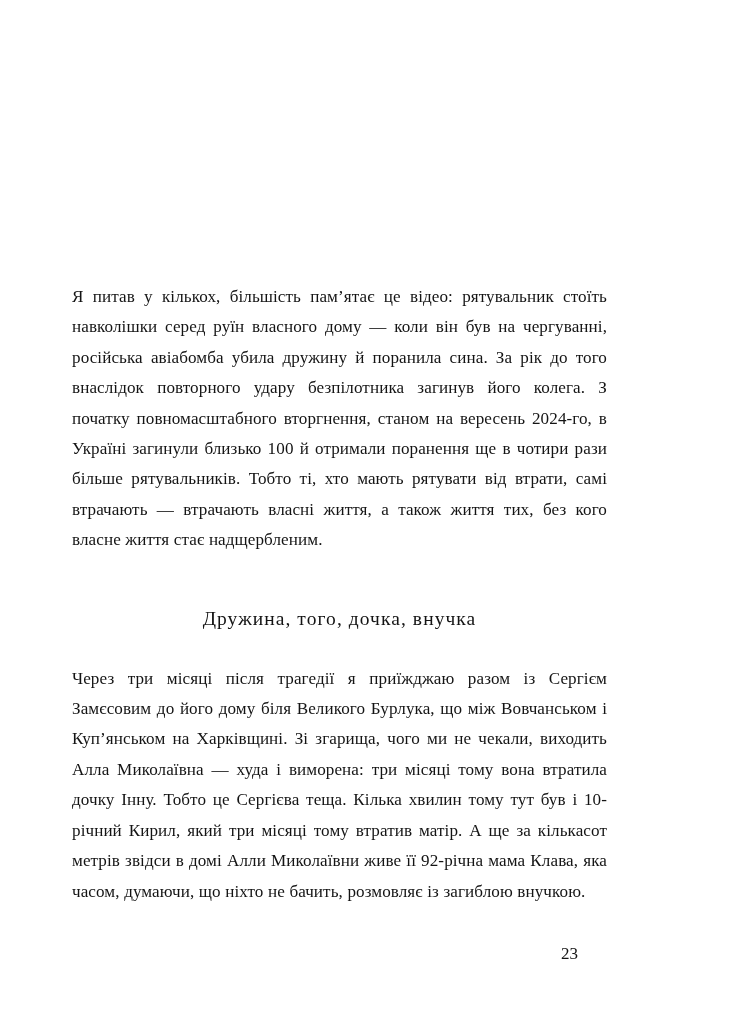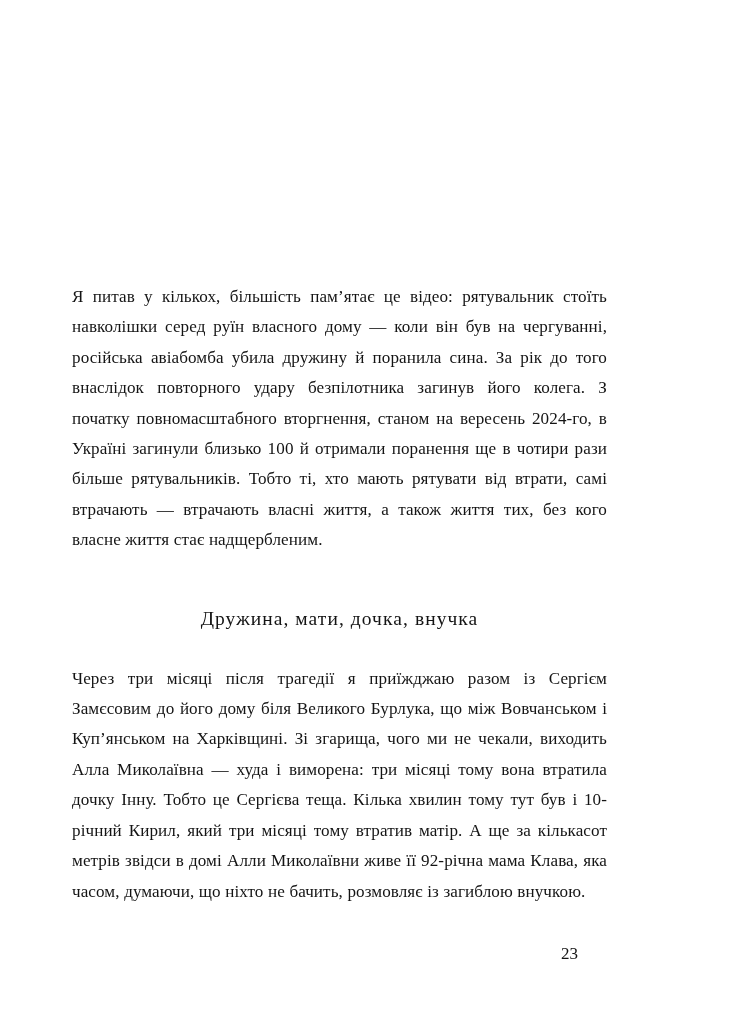--- a/index.html
+++ b/index.html
@@ -67,21 +67,21 @@
 <body>
 
 <div class="page">
 
   <div class="content">
 
     <p class="body-para">Я питав у кількох, більшість пам’ятає це відео: рятувальник стоїть навколішки серед руїн власного дому — коли він був на чергуванні, російська авіабомба убила дружину й поранила сина. За рік до того внаслідок повторного удару безпілотника загинув його колега. З початку повномасштабного вторгнення, станом на вересень 2024-го, в Україні загинули близько 100 й отримали поранення ще в чотири рази більше рятувальників. Тобто ті, хто мають рятувати від втрати, самі втрачають — втрачають власні життя, а також життя тих, без кого власне життя стає надщербленим.</p>
 
     <div class="gap-after-para-1"></div>
 
-    <h2 class="section-heading">Дружина, мати, дочка, внучка</h2>
+    <h2 class="section-heading">Дружина, того, дочка, внучка</h2>
 
     <div class="gap-after-heading"></div>
 
     <p class="body-para">Через три місяці після трагедії я приїжджаю разом із Сергієм Замєсовим до його дому біля Великого Бурлука, що між Вовчанськом і Куп’янськом на Харківщині. Зі згарища, чого ми не чекали, виходить Алла Миколаївна — худа і виморена: три місяці тому вона втратила дочку Інну. Тобто це Сергієва теща. Кілька хвилин тому тут був і 10-річний Кирил, який три місяці тому втратив матір. А ще за кількасот метрів звідси в домі Алли Миколаївни живе її 92-річна мама Клава, яка часом, думаючи, що ніхто не бачить, розмовляє із загиблою внучкою.</p>
 
   </div>
 
   <div class="page-number">23</div>
 
 </div>

